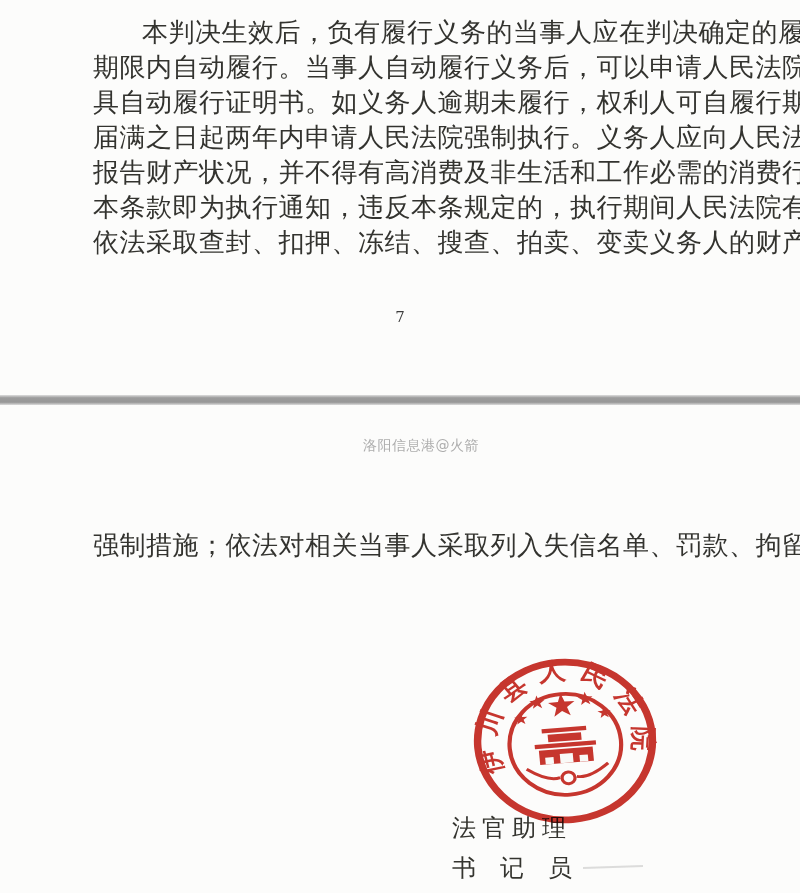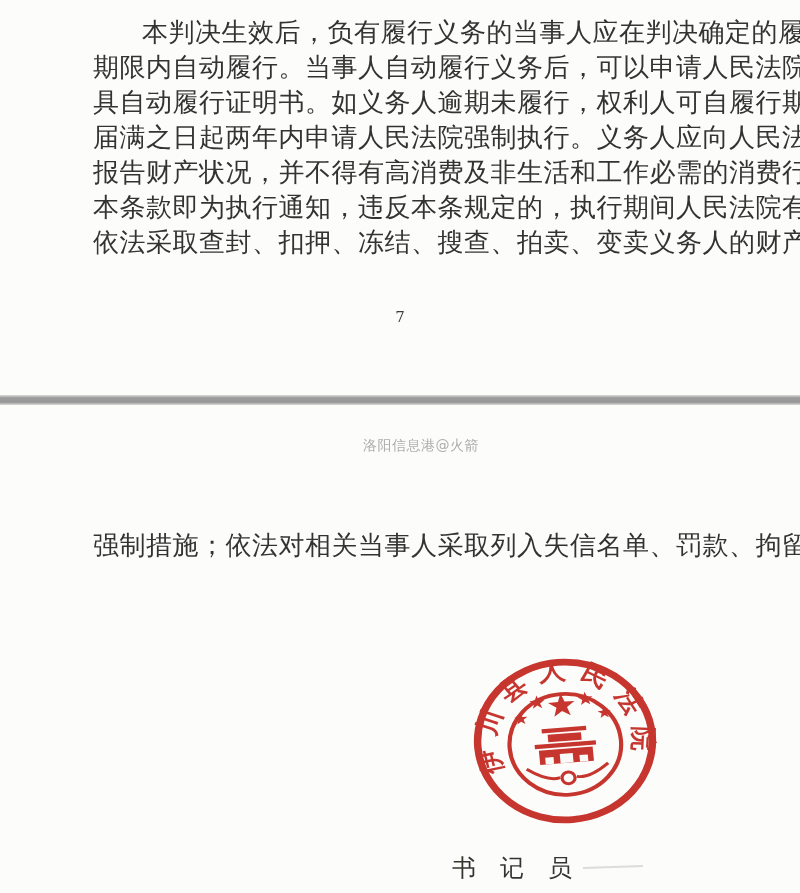--- a/index.html
+++ b/index.html
@@ -101,17 +101,18 @@
           <rect x="14" y="12" width="9" height="8" fill="#fcfcfb"></rect>
         </g>
         <circle class="seal-stroke" cx="0" cy="44" r="7" stroke-width="3.5"></circle>
         <path class="seal-stroke" d="M -44 30 Q -22 47 -9 43" stroke-width="3.5"></path>
         <path class="seal-stroke" d="M 44 30 Q 22 47 9 43" stroke-width="3.5"></path>
       </g>
     </g>
   </svg>
 
 
+  <div class="sig-label assistant-label">法官助理</div>
   <div class="sig-label clerk-label">书　记　员</div>
 
   <div class="clerk-line"></div>
 
 </div>
 
 </body></html>

